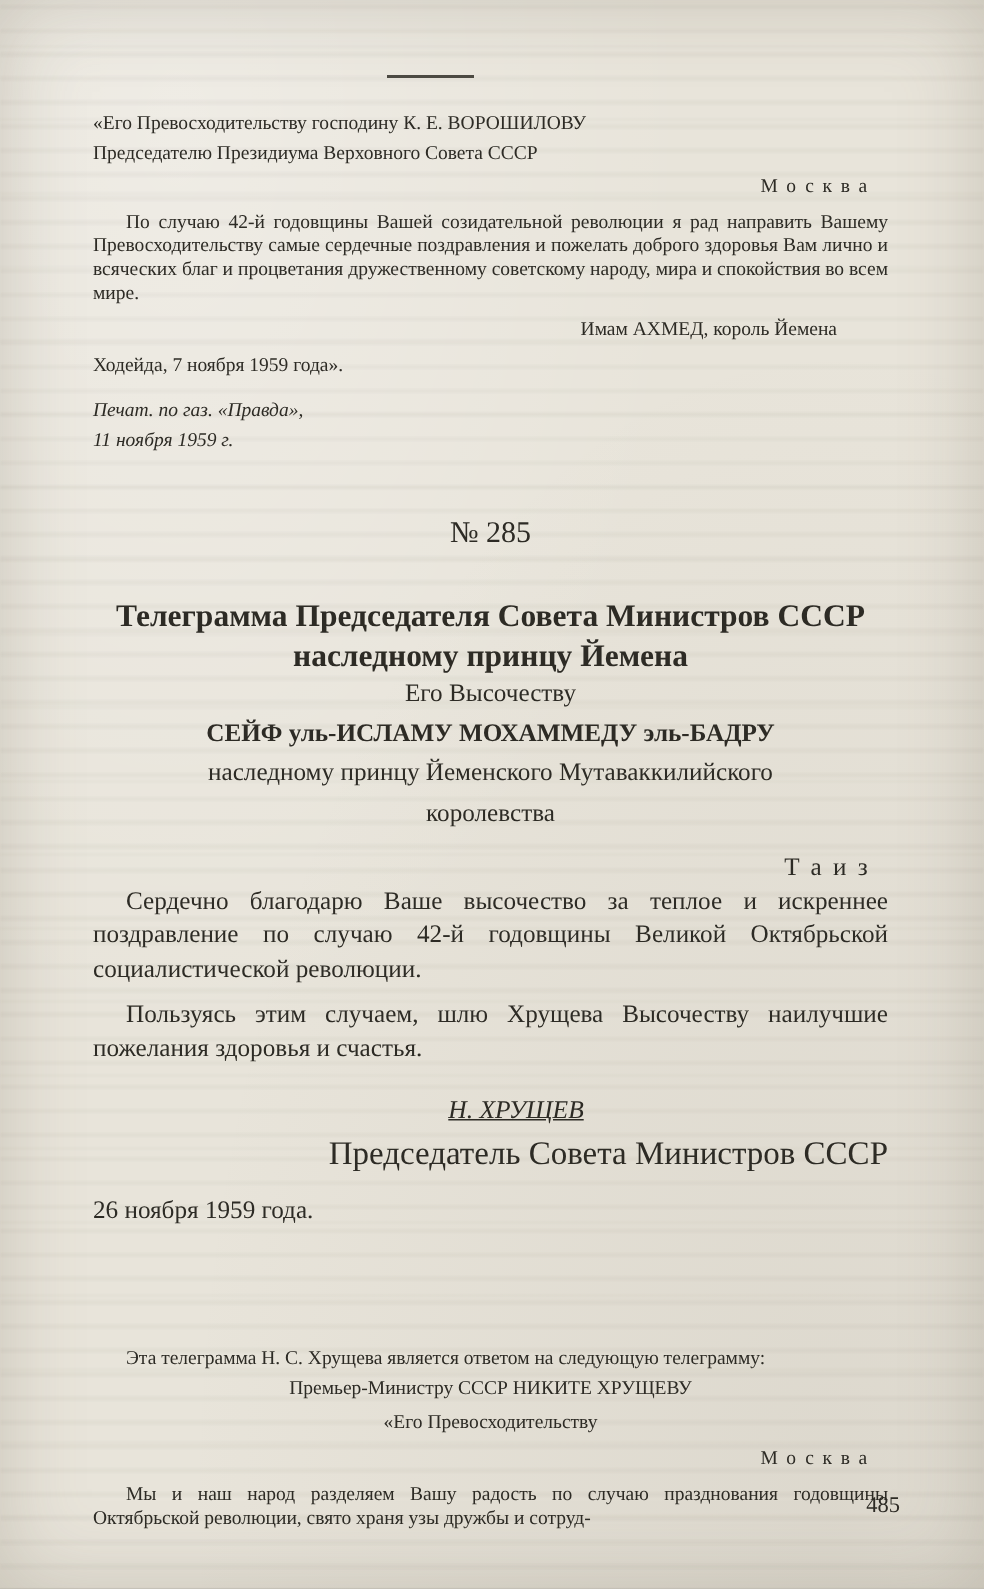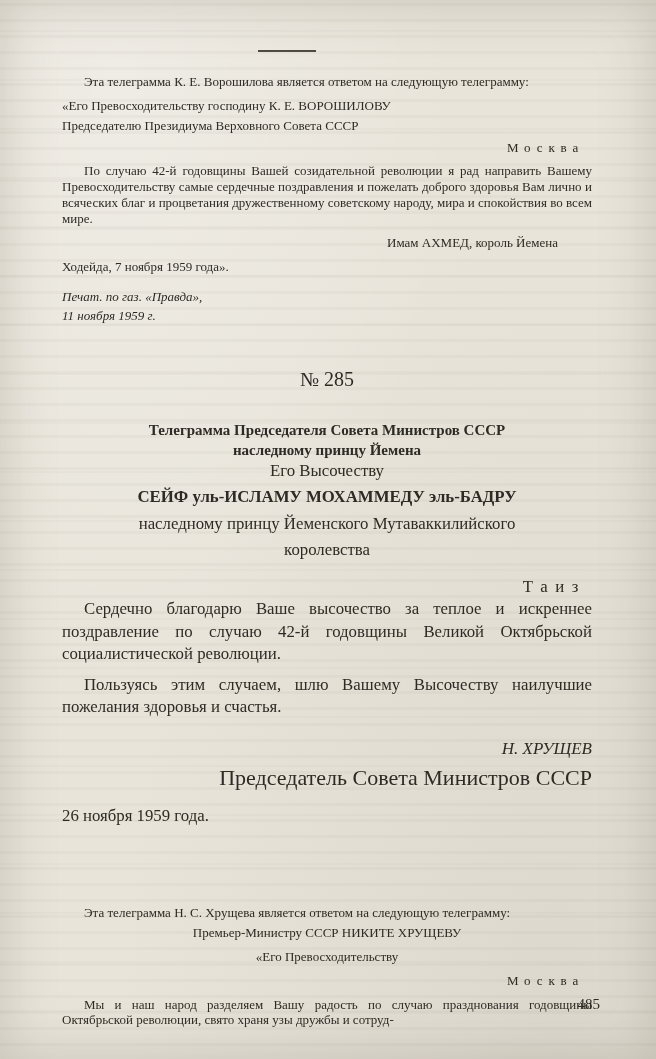--- a/index.html
+++ b/index.html
@@ -40,40 +40,39 @@
   .right{text-align:right;}
   .center{text-align:center;}
   .sp{letter-spacing:.45em;}
   .it{font-style:italic;}
   .b{font-weight:bold;}
   .caps-sig{padding-right:34px;}
   .mt4{margin-top:4px;} .mt6{margin-top:6px;} .mt8{margin-top:8px;}
   .mt14{margin-top:14px;} .mt18{} .mt20{margin-top:20px;} .mt30{margin-top:30px;} .mt44{margin-top:44px;}
   .mt78{margin-top:78px;}
   .doc-num{font-size:20px;}
-  .title{font-size:15px;line-height:1.28;font-family:Liberation Serif, serif;}
-  .khr-name{font-size:17px;text-align:right;padding-left:34px;}
+  .title{font-size:21px;line-height:1.28;font-family:Liberation Serif, serif;}
+  .khr-name{font-size:17px;text-align:center;padding-left:34px;text-decoration:underline;}
   .khr-title{text-align:right;font-size:22px;}
   .page-num{
     position:absolute; right:56px; top:996px;
     font-size:15px; color:#2d2b25;
   }
 </style>
 </head>
 <body>
 
 <div class="page">
   <div class="ghost"></div>
 
   <div class="content">
 
     <div class="rule"></div>
 
     <section class="small">
-      <p class="just ind">Эта телеграмма К. Е. Ворошилова является ответом на следующую телеграмму:</p>
       <p class="mt8">«Его Превосходительству господину К. Е. ВОРОШИЛОВУ</p>
       <p class="mt4">Председателю Президиума Верховного Совета СССР</p>
       <p class="right sp mt6" style="padding-right:8px;">Москва</p>
       <p class="just ind mt8">По случаю 42-й годовщины Вашей созидательной революции я рад направить Вашему Превосходительству самые сердечные поздравления и пожелать доброго здоровья Вам лично и всяческих благ и процветания дружественному советскому народу, мира и спокойствия во всем мире.</p>
       <p class="right caps-sig mt8 b" style="font-weight:normal;">Имам АХМЕД, король Йемена</p>
       <p class="mt8">Ходейда, 7 ноября 1959 года».</p>
       <p class="it mt14">Печат. по газ. «Правда»,</p>
       <p class="it mt4">11 ноября 1959 г.</p>
     </section>
 
@@ -87,21 +86,21 @@
     <div class="center main mt18">
       <p>Его Высочеству</p>
       <p class="b mt4">СЕЙФ уль-ИСЛАМУ МОХАММЕДУ эль-БАДРУ</p>
       <p class="mt4">наследному принцу Йеменского Мутаваккилийского</p>
       <p class="mt4">королевства</p>
     </div>
 
     <p class="right sp main mt14" style="padding-right:6px;">Таиз</p>
 
     <p class="main just ind mt18">Сердечно благодарю Ваше высочество за теплое и искреннее поздравление по случаю 42-й годовщины Великой Октябрьской социалистической революции.</p>
-    <p class="main just ind mt8">Пользуясь этим случаем, шлю Вашему Высочеству наилучшие пожелания здоровья и счастья.</p>
+    <p class="main just ind mt8">Пользуясь этим случаем, шлю Хрущева Высочеству наилучшие пожелания здоровья и счастья.</p>
 
     <p class="it khr-name mt20">Н. ХРУЩЕВ</p>
     <p class="khr-title mt6">Председатель Совета Министров СССР</p>
 
     <p class="main mt14">26 ноября 1959 года.</p>
 
     <section class="small mt78">
       <p class="just ind">Эта телеграмма Н. С. Хрущева является ответом на следующую телеграмму:</p>
       <p class="center mt4">Премьер-Министру СССР НИКИТЕ ХРУЩЕВУ</p>
       <p class="center mt8">«Его Превосходительству</p>

